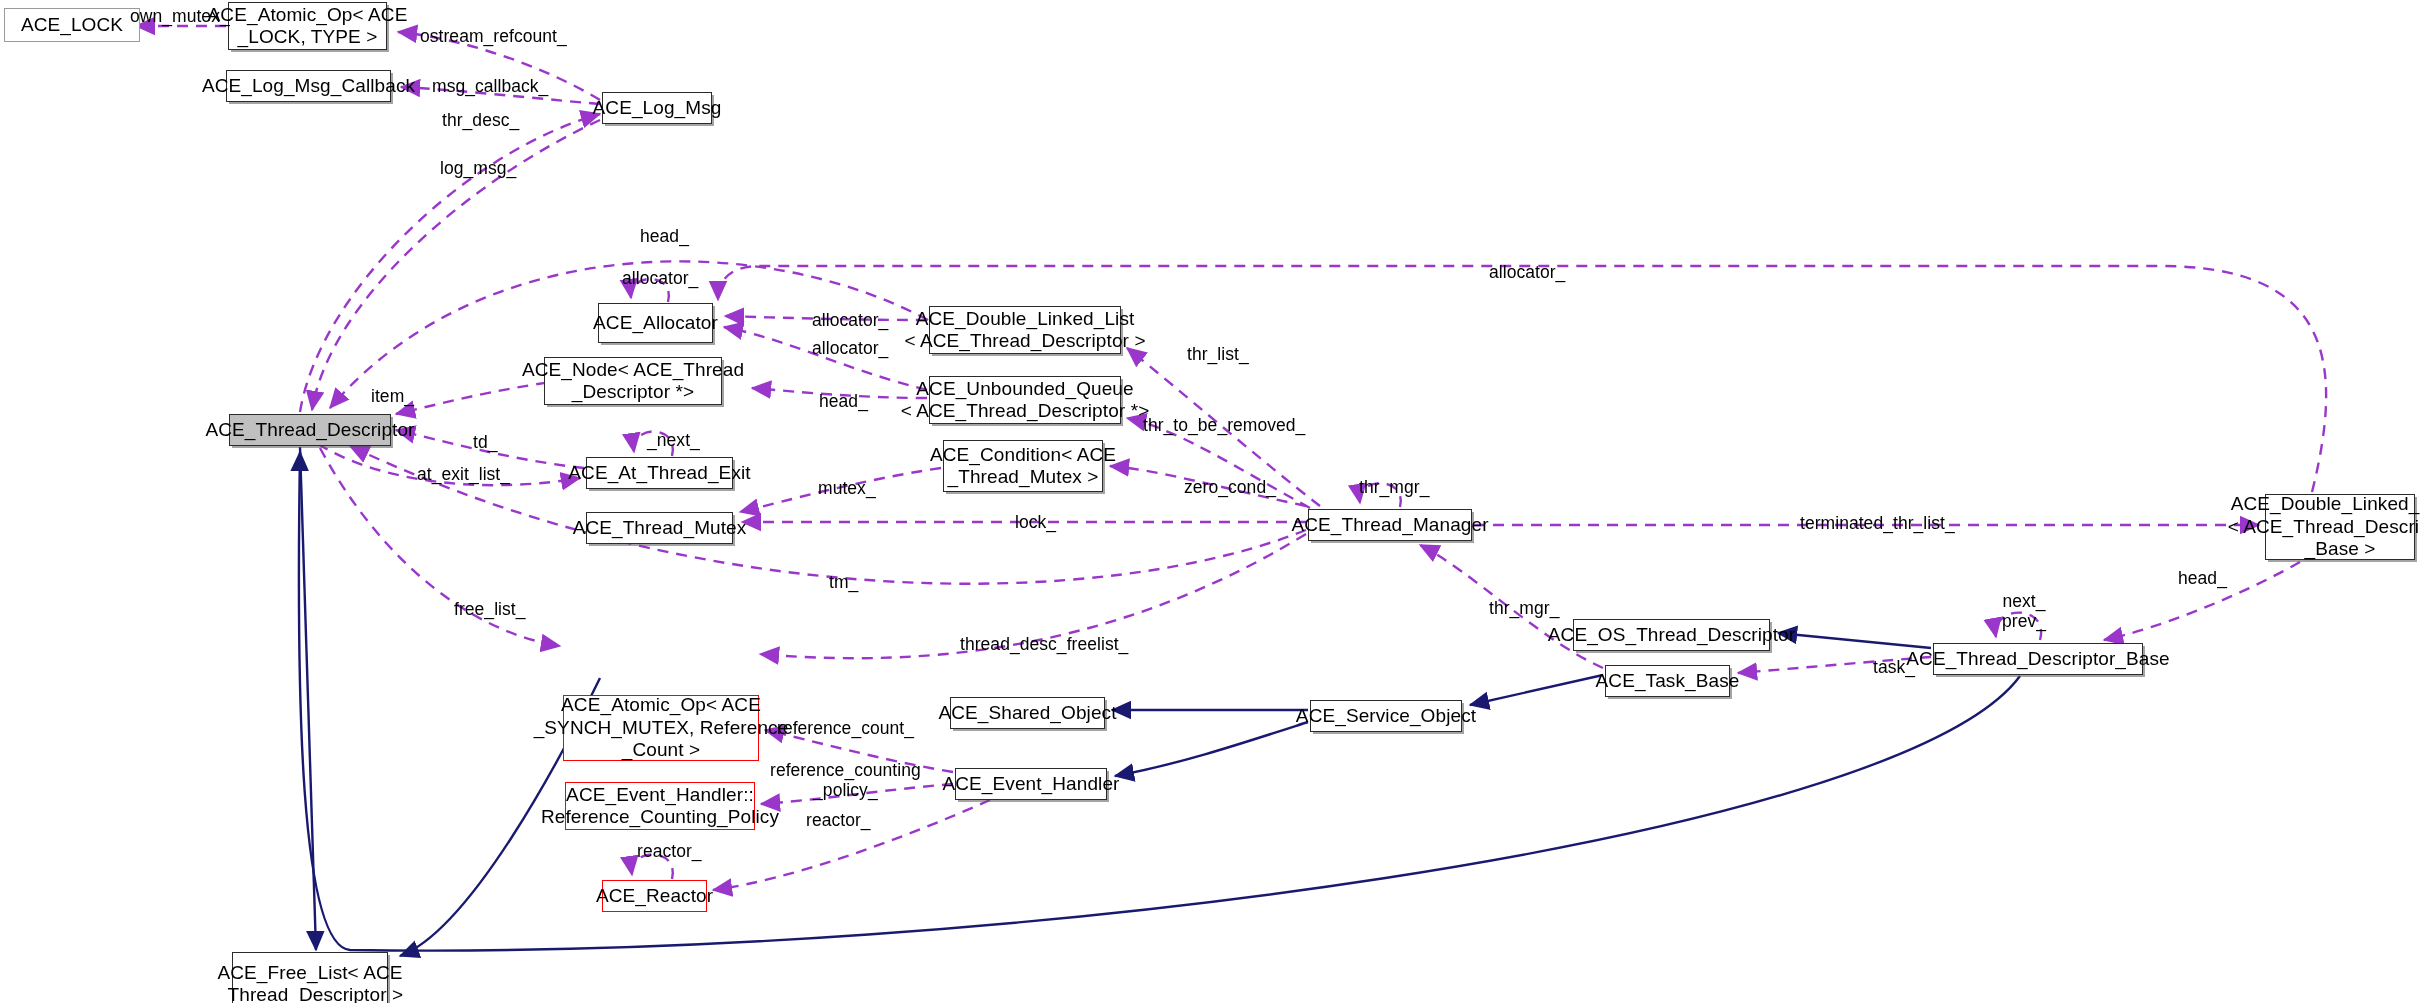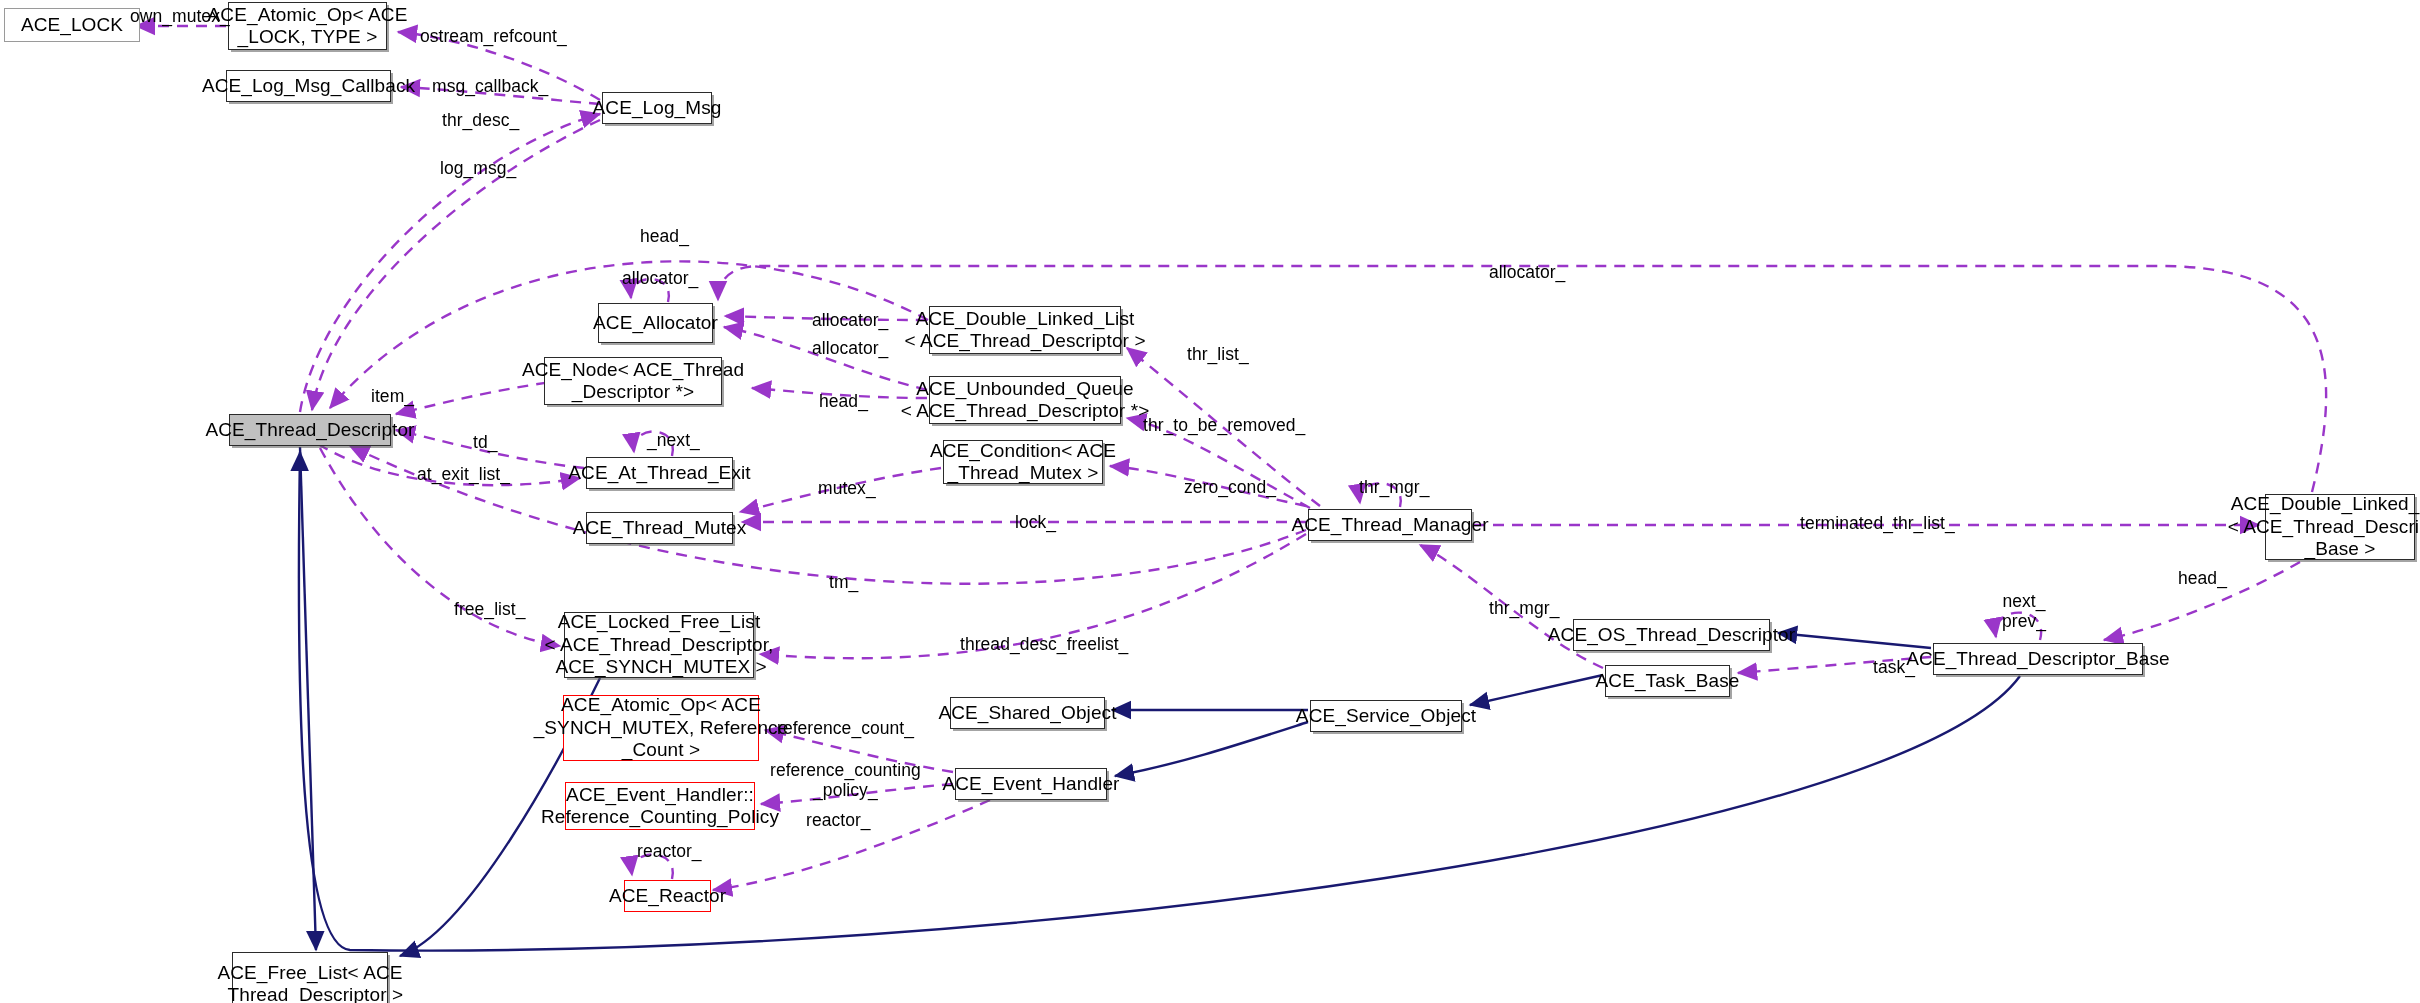--- a/index.html
+++ b/index.html
@@ -172,32 +172,29 @@
   <div class="node" style="left:598px;top:303px; width:115px; height:40px;">ACE_Allocator</div>
   <div class="node" style="left:544px;top:357px; width:178px; height:48px;">ACE_Node&lt; ACE_Thread
 _Descriptor *&gt;</div>
   <div class="node highlight" style="left:229px;top:414px; width:162px; height:32px;">ACE_Thread_Descriptor</div>
   <div class="node" style="left:586px;top:457px; width:147px; height:32px;">ACE_At_Thread_Exit</div>
   <div class="node" style="left:586px;top:512px; width:147px; height:32px;">ACE_Thread_Mutex</div>
   <div class="node" style="left:929px;top:306px; width:192px; height:48px;">ACE_Double_Linked_List
 &lt; ACE_Thread_Descriptor &gt;</div>
   <div class="node" style="left:929px;top:376px; width:192px; height:48px;">ACE_Unbounded_Queue
 &lt; ACE_Thread_Descriptor *&gt;</div>
-  <div class="node" style="left:943px;top:440px; width:160px; height:44px;">ACE_Condition&lt; ACE
+  <div class="node" style="left:943px;top:440px; width:160px; height:52px;">ACE_Condition&lt; ACE
 _Thread_Mutex &gt;</div>
   <div class="node" style="left:1308px;top:509px;width:164px; height:32px;">ACE_Thread_Manager</div>
-  <div class="node" style="left:564px;top:612px; width:190px; height:66px;">ACE_Locked_Free_List
-&lt; ACE_Thread_Descriptor,
- ACE_SYNCH_MUTEX &gt;</div>
   <div class="node redborder" style="left:563px;top:695px; width:196px; height:66px;">ACE_Atomic_Op&lt; ACE
 _SYNCH_MUTEX, Reference
 _Count &gt;</div>
   <div class="node redborder" style="left:565px;top:782px; width:190px; height:48px;">ACE_Event_Handler::
 Reference_Counting_Policy</div>
-  <div class="node redborder" style="left:624px;top:880px; width:87px; height:32px;">ACE_Reactor</div>
+  <div class="node redborder" style="left:602px;top:880px; width:105px; height:32px;">ACE_Reactor</div>
   <div class="node" style="left:950px;top:697px; width:155px; height:32px;">ACE_Shared_Object</div>
   <div class="node" style="left:955px;top:768px; width:152px; height:32px;">ACE_Event_Handler</div>
   <div class="node" style="left:1310px;top:700px;width:152px; height:32px;">ACE_Service_Object</div>
   <div class="node" style="left:1605px;top:665px;width:125px; height:32px;">ACE_Task_Base</div>
   <div class="node" style="left:1573px;top:619px;width:197px; height:32px;">ACE_OS_Thread_Descriptor</div>
   <div class="node" style="left:1933px;top:643px;width:210px; height:32px;">ACE_Thread_Descriptor_Base</div>
   <div class="node" style="left:2265px;top:494px;width:150px; height:66px;">ACE_Double_Linked_List
 &lt; ACE_Thread_Descriptor
 _Base &gt;</div>
   <div class="node" style="left:232px;top:952px; width:156px; height:64px;">ACE_Free_List&lt; ACE

